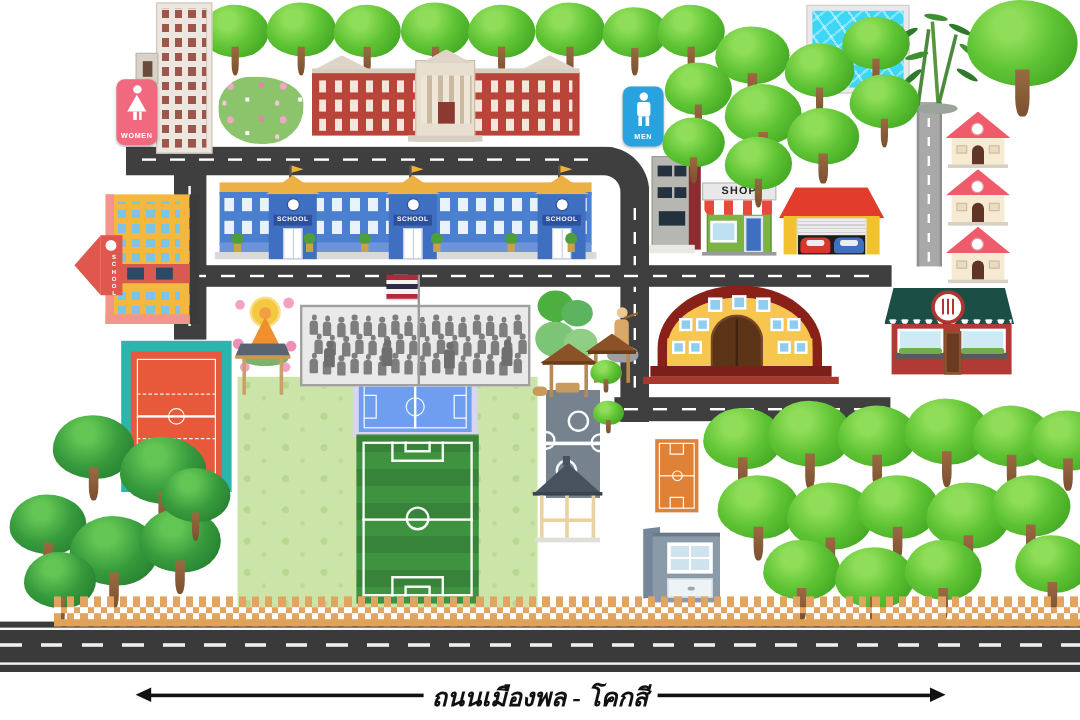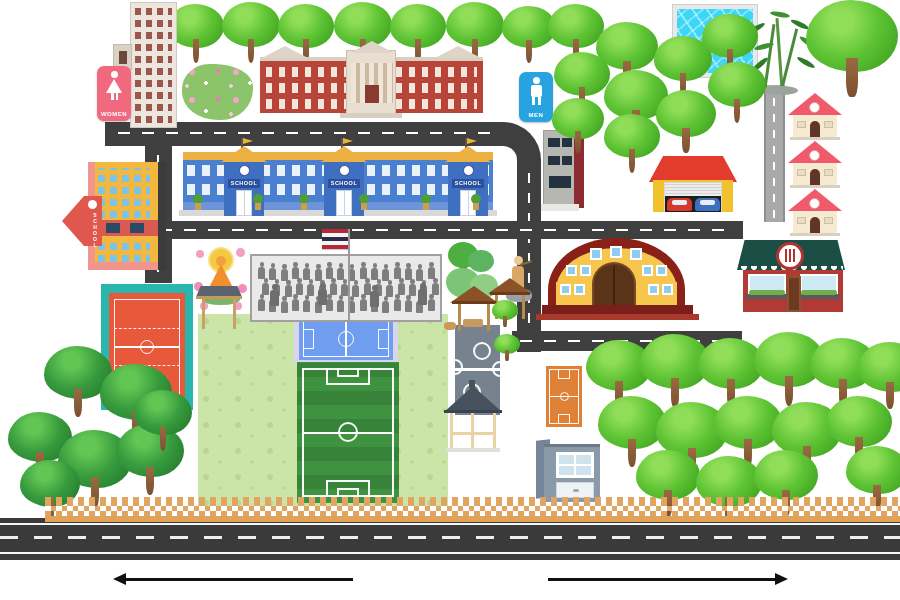--- a/index.html
+++ b/index.html
@@ -236,20 +236,29 @@
     <i style="left:0;top:0;width:33px;height:76px;background:#b7b7b1;border:1px solid #9d9d97;box-sizing:border-box"></i>
     <i style="left:31px;top:-2px;width:10px;height:80px;background:#8c2b30"></i>
     <i style="left:5px;top:8px;width:12px;height:9px;background:#24313e"></i>
     <i style="left:19px;top:8px;width:10px;height:9px;background:#24313e"></i>
     <i style="left:5px;top:26px;width:12px;height:9px;background:#24313e"></i>
     <i style="left:19px;top:26px;width:10px;height:9px;background:#24313e"></i>
     <i style="left:6px;top:46px;width:22px;height:12px;background:#24313e"></i>
     <i style="left:-2px;top:74px;width:38px;height:7px;background:#e8e8e4"></i>
   </div>
 
+  <div class="abs" style="left:585px;top:152px;width:62px;height:60px">
+    <i style="left:4px;top:16px;width:54px;height:44px;background:#7cb342;border:1px solid #649233;box-sizing:border-box"></i>
+    <i style="left:0;top:0;width:62px;height:15px;background:#e8e8e8;border:1px solid #bbb;box-sizing:border-box"></i>
+    <div class="abs" style="left:0;top:2px;width:62px;text-align:center;font-size:9px;font-weight:bold;color:#222;letter-spacing:1px">SHOP</div>
+    <i style="left:2px;top:15px;width:58px;height:12px;background:repeating-linear-gradient(90deg,#e64a3c 0 8px,#fff 8px 16px);border-radius:0 0 5px 5px"></i>
+    <i style="left:7px;top:32px;width:22px;height:18px;background:#bfe0f0;border:2px solid #fff;box-sizing:border-box"></i>
+    <i style="left:35px;top:28px;width:16px;height:31px;background:#3f6fc0;border:2px solid #dfe5ee;box-sizing:border-box"></i>
+    <i style="left:0;top:58px;width:62px;height:3px;background:#9a9a9a"></i>
+  </div>
 
   <div class="abs" style="left:649px;top:156px;width:88px;height:56px">
     <i style="left:0;top:0;width:88px;height:26px;background:#e23c2d;clip-path:polygon(16% 0,84% 0,100% 100%,0 100%)"></i>
     <i style="left:4px;top:24px;width:80px;height:32px;background:#f2c12e"></i>
     <i style="left:15px;top:26px;width:58px;height:30px;background:#fff;border:1px solid #d8d8d8;box-sizing:border-box"></i>
     <i style="left:16px;top:27px;width:56px;height:13px;background:repeating-linear-gradient(0deg,#ececec 0 2px,#d2d2d2 2px 3px)"></i>
     <i style="left:16px;top:40px;width:56px;height:16px;background:#1d1d1d"></i>
     <i style="left:18px;top:42px;width:25px;height:13px;background:#d5382c;border-radius:5px 5px 2px 2px">
         <i style="left:5px;top:2px;width:15px;height:5px;background:#e9eef2;border-radius:2px"></i>
       </i>
@@ -626,16 +635,17 @@
     <i style="left:0;top:34px;width:900px;height:2px;background:#f5f5f5"></i>
     <i style="left:0;top:18px;width:900px;height:3px;background:repeating-linear-gradient(90deg,#eee 0 18px,transparent 18px 34px)"></i>
   </div>
   <div class="abs" style="left:45px;top:497px;width:855px;height:25px;background:repeating-linear-gradient(90deg,#e2a561 0 6px,transparent 6px 11px)">
     <i style="left:0;top:9px;width:855px;height:5px;background:repeating-linear-gradient(90deg,#fff 0 6px,#e2a561 6px 11px)"></i>
     <i style="left:0;bottom:0;width:855px;height:6px;background:#dfa257"></i>
   </div>
 
   <div class="abs" style="left:113px;top:573px;width:0;height:0;border-right:13px solid #111;border-top:6px solid transparent;border-bottom:6px solid transparent"></div>
   <div class="abs" style="left:125px;top:578px;width:228px;height:3px;background:#111"></div>
+  <div class="abs" style="left:340px;top:564px;width:220px;text-align:center;font:italic bold 21px 'Liberation Serif',serif;color:#111">ถนนเมืองพล - โคกสี</div>
   <div class="abs" style="left:548px;top:578px;width:228px;height:3px;background:#111"></div>
   <div class="abs" style="left:775px;top:573px;width:0;height:0;border-left:13px solid #111;border-top:6px solid transparent;border-bottom:6px solid transparent"></div>
 
 </div>
 
 </body></html>

